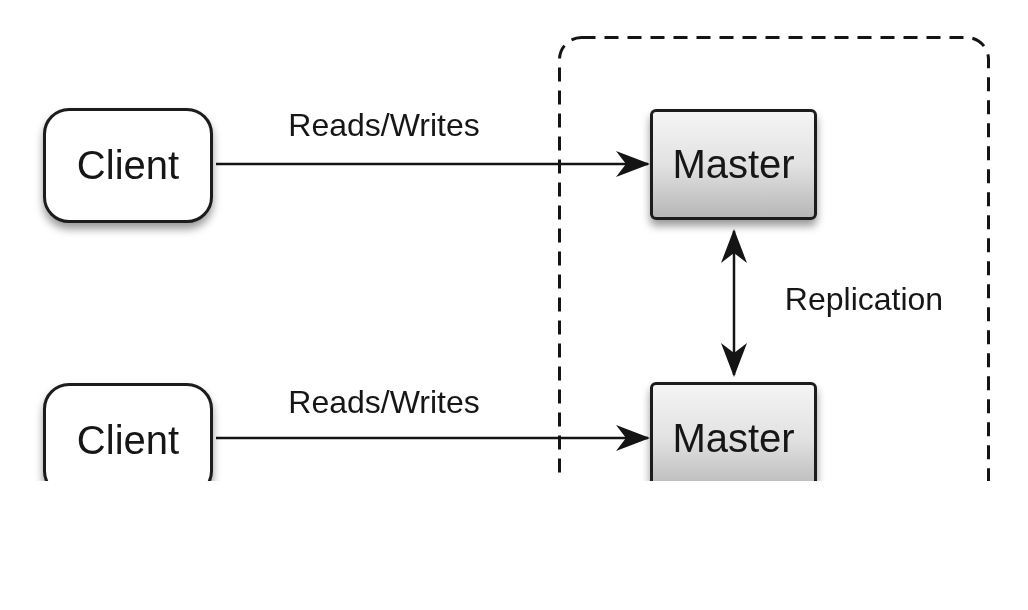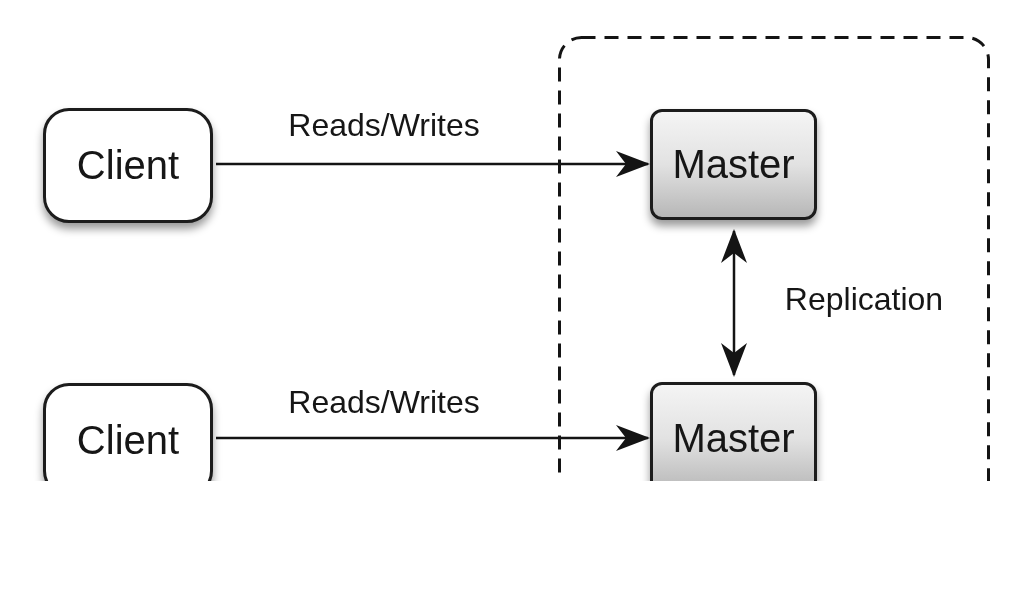--- a/index.html
+++ b/index.html
@@ -42,21 +42,21 @@
     border-radius: 26px;
     box-shadow: 0 6px 9px rgba(0,0,0,0.40);
   }
   .client-top    { left: 43px;  top: 108px; }
   .client-bottom { left: 43px;  top: 383px; height: 114px; }
   .master {
     width: 167px;
     height: 111px;
     background: linear-gradient(180deg, #f4f4f4 0%, #e2e2e2 50%, #b7b7b7 100%);
     border: 3px solid #1c1c1c;
-    border-radius: 12px;
+    border-radius: 6px;
     box-shadow: 0 6px 9px rgba(0,0,0,0.40);
   }
   .master-top    { left: 650px; top: 109px; }
   .master-bottom { left: 650px; top: 382px; height: 113px; }
   .edge-label {
     position: absolute;
     font-size: 32px;
     font-weight: 400;
     color: #161616;
     line-height: 42px;

